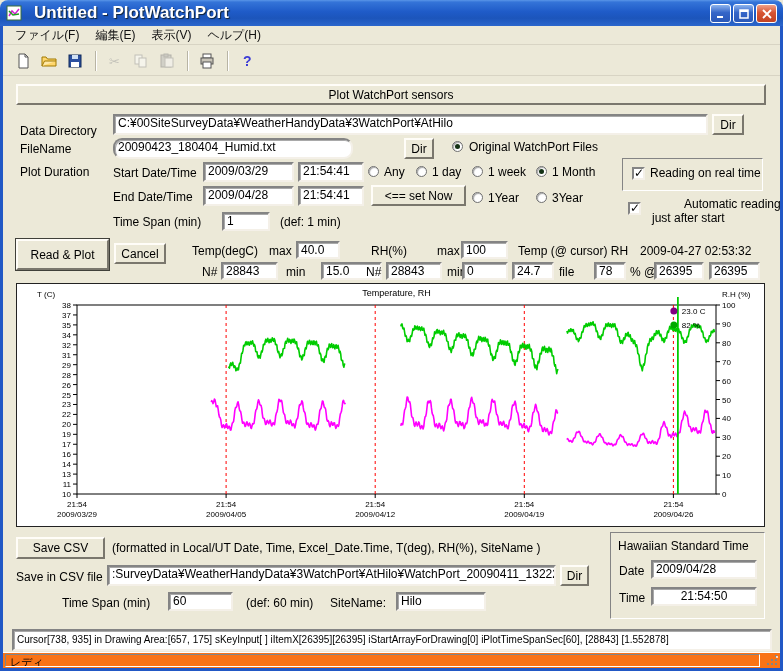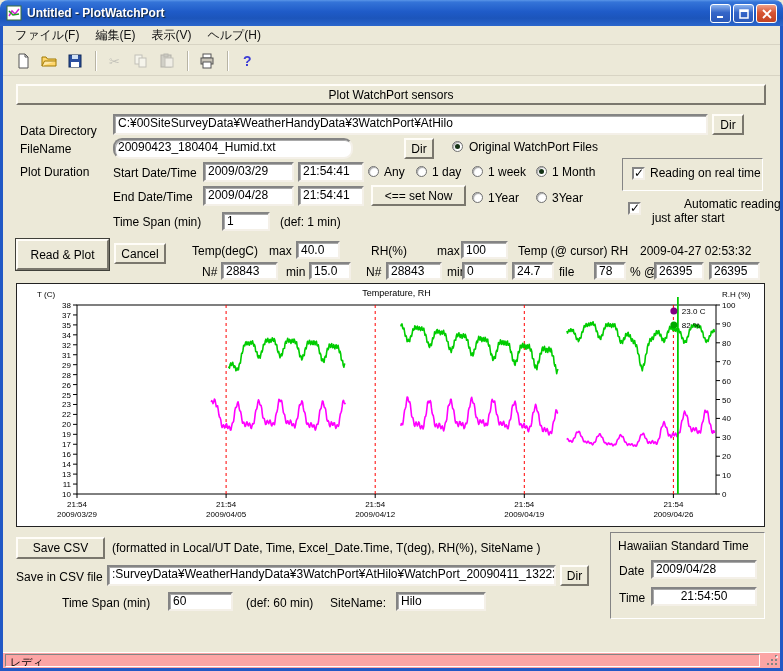--- a/index.html
+++ b/index.html
@@ -5,21 +5,21 @@
   html,body{margin:0;padding:0;background:#9aa5b1;}
   *{box-sizing:border-box;}
   #window{position:relative;width:783px;height:671px;background:#ece9d8;overflow:hidden;
           font-family:"Liberation Sans","DejaVu Sans",sans-serif;}
   .frame-l,.frame-r{position:absolute;top:24px;bottom:0;width:3px;background:#2258c5;z-index:40;}
   .frame-l{left:0;} .frame-r{right:0;}
   .frame-b{position:absolute;left:0;right:0;bottom:0;height:3px;background:#2258c5;z-index:40;}
   .titlebar{position:absolute;left:0;top:0;right:0;height:26px;border-radius:8px 8px 0 0;
     background:linear-gradient(180deg,#5a96e8 0%,#3474d8 8%,#1f5bc8 45%,#1c55bb 70%,#2b66cc 100%);
     display:flex;align-items:center;z-index:50;}
-  .title-text{color:#fff;font-weight:bold;font-size:12px;margin-left:5px;text-shadow:1px 1px 1px #123;}
+  .title-text{color:#fff;font-weight:bold;font-size:17px;margin-left:12px;text-shadow:1px 1px 1px #123;}
   .app-icon{margin-left:6px;}
   .winbtns{position:absolute;right:6px;top:4px;display:flex;gap:2px;}
   .wbtn{width:21px;height:19px;border-radius:3px;border:1px solid #fff;display:flex;align-items:center;justify-content:center;}
   .wbtn.blue{background:linear-gradient(180deg,#8db4ee 0%,#3465c8 45%,#2a58b8 100%);}
   .wbtn.red{background:linear-gradient(180deg,#f0a088 0%,#d75432 45%,#c34323 100%);}
   .menubar{position:absolute;left:3px;top:26px;right:3px;height:19px;background:#ece9d8;display:flex;align-items:center;padding-left:4px;border-bottom:1px solid #d8d4c4;}
   .menu-item{font-size:12px;padding:2px 8px;color:#111;}
   .toolbar{position:absolute;left:3px;top:46px;right:3px;height:30px;background:#ece9d8;display:flex;align-items:center;padding-left:8px;border-bottom:1px solid #d8d4c4;}
   .tool{width:24px;height:24px;display:flex;align-items:center;justify-content:center;margin-right:2px;}
   .tsep{width:2px;height:20px;margin:0 6px;border-left:1px solid #b8b4a4;border-right:1px solid #fff;}
@@ -30,21 +30,21 @@
   .btn{position:absolute;background:#ece9d8;border:2px solid;border-color:#fffdf8 #7a776d #7a776d #fffdf8;
       font-size:12px;display:flex;align-items:center;justify-content:center;white-space:nowrap;color:#000;}
   .btn.default{box-shadow:0 0 0 1px #40403a;}
   .radio{position:absolute;width:11px;height:11px;border-radius:50%;background:#fff;border:1px solid #707070;
       box-shadow:inset 1px 1px 1px rgba(0,0,0,.35);}
   .radio.on::after{content:"";position:absolute;left:2px;top:2px;width:5px;height:5px;border-radius:50%;background:#143214;}
   .check{position:absolute;width:13px;height:13px;background:#fff;border:2px solid;border-color:#848484 #f4f0e8 #f4f0e8 #848484;}
   .check.on::after{content:"✓";position:absolute;left:0;top:-3px;font-size:12px;font-weight:bold;color:#000;font-family:"DejaVu Sans",sans-serif;}
   .panel3d{position:absolute;border:1px solid;border-color:#848484 #fff #fff #848484;}
   .chartpanel{position:absolute;background:#fff;border:1px solid #222;}
-  .statusbar{position:absolute;left:3px;right:3px;bottom:3px;height:16px;background:#fca5a5;border-top:1px solid #fff;}
+  .statusbar{position:absolute;left:3px;right:3px;bottom:3px;height:16px;background:#f97316;border-top:1px solid #fff;}
   .statuspane{position:absolute;left:2px;top:1px;right:20px;bottom:1px;border:1px solid;border-color:#848484 #fff #fff #848484;
       font-size:11px;padding-left:4px;overflow:hidden;white-space:nowrap;}
   .grip{position:absolute;right:1px;bottom:1px;}
   .disabled svg{opacity:.5;filter:grayscale(1);}
 </style>
 </head>
 <body>
 
 <div id="window">
 
@@ -197,21 +197,21 @@
   <div class="tb" style="left:296px;top:241px;width:44px;height:18px;">40.0</div>
   <span class="lbl" style="left:371px;top:244px;">RH(%)</span>
   <span class="lbl" style="left:437px;top:244px;">max</span>
   <div class="tb" style="left:461px;top:241px;width:47px;height:18px;">100</div>
   <span class="lbl" style="left:518px;top:244px;">Temp (@ cursor) RH</span>
   <span class="lbl" style="left:640px;top:244px;">2009-04-27 02:53:32</span>
 
   <span class="lbl" style="left:202px;top:265px;">N#</span>
   <div class="tb" style="left:221px;top:262px;width:57px;height:18px;">28843</div>
   <span class="lbl" style="left:286px;top:265px;">min</span>
-  <div class="tb" style="left:309px;top:262px;width:42px;height:18px;">15.0</div>
+  <div class="tb" style="left:321px;top:262px;width:61px;height:18px;">15.0</div>
   <span class="lbl" style="left:366px;top:265px;">N#</span>
   <div class="tb" style="left:386px;top:262px;width:56px;height:18px;">28843</div>
   <span class="lbl" style="left:447px;top:265px;">min</span>
   <div class="tb" style="left:462px;top:262px;width:46px;height:18px;">0</div>
   <div class="tb" style="left:512px;top:262px;width:42px;height:18px;">24.7</div>
   <span class="lbl" style="left:559px;top:265px;">file</span>
   <div class="tb" style="left:594px;top:262px;width:32px;height:18px;">78</div>
   <span class="lbl" style="left:630px;top:265px;">% @</span>
   <div class="tb" style="left:654px;top:262px;width:50px;height:18px;">26395</div>
   <div class="tb" style="left:709px;top:262px;width:51px;height:18px;">26395</div>
@@ -331,20 +331,21 @@
   <span class="lbl" style="left:16px;top:570px;">Save in CSV file</span>
   <div class="tb" style="left:107px;top:565px;width:449px;height:21px;">:SurveyData¥WeatherHandyData¥3WatchPort¥AtHilo¥WatchPort_20090411_132223.csv</div>
   <div class="btn" style="left:560px;top:565px;width:29px;height:21px;">Dir</div>
 
   <span class="lbl" style="left:62px;top:596px;">Time Span (min)</span>
   <div class="tb" style="left:168px;top:592px;width:65px;height:19px;">60</div>
   <span class="lbl" style="left:246px;top:596px;">(def: 60 min)</span>
   <span class="lbl" style="left:330px;top:596px;">SiteName:</span>
   <div class="tb" style="left:396px;top:592px;width:90px;height:19px;">Hilo</div>
 
+  <div class="tb" style="left:12px;top:629px;width:760px;height:22px;font-size:10px;line-height:17px;">Cursor[738, 935] in Drawing Area:[657, 175] sKeyInput[ ] iItemX[26395][26395] iStartArrayForDrawing[0] iPlotTimeSpanSec[60], [28843] [1.552878]</div>
 
   <div class="statusbar">
     <div class="statuspane">レディ</div>
     <svg class="grip" width="13" height="13" viewBox="0 0 13 13">
       <rect x="9" y="1" width="2" height="2" fill="#848484"></rect>
         <rect x="10" y="2" width="2" height="2" fill="#fff" opacity="0.7"></rect>
       <rect x="5" y="5" width="2" height="2" fill="#848484"></rect>
         <rect x="9" y="5" width="2" height="2" fill="#848484"></rect>
       <rect x="1" y="9" width="2" height="2" fill="#848484"></rect>
         <rect x="5" y="9" width="2" height="2" fill="#848484"></rect>

